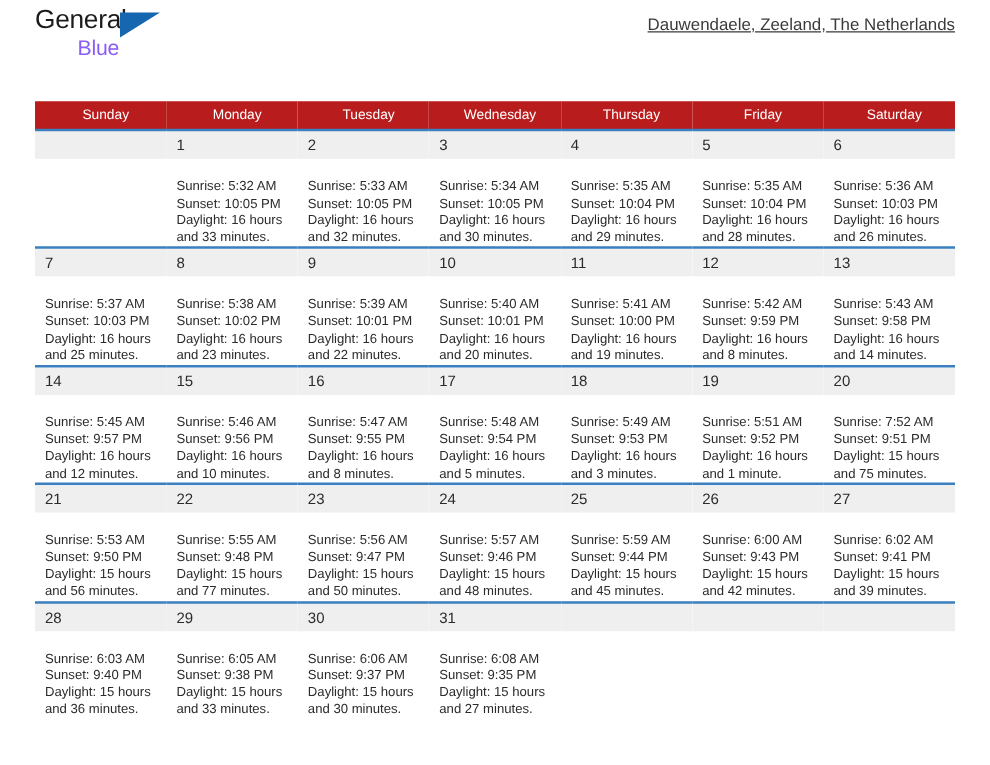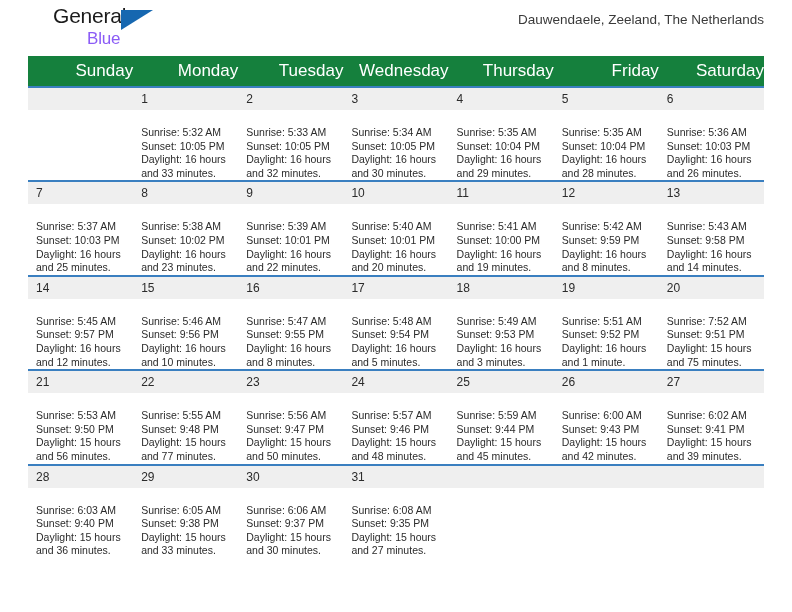--- a/index.html
+++ b/index.html
@@ -18,25 +18,24 @@
     position: relative;
     width: 792px;
     height: 612px;
     box-sizing: border-box;
     padding: 0 28px;
   }
 
   
   .header {
     position: relative;
-    height: 56px;
+    height: 81px;
     display: flex;
     align-items: flex-start;
     justify-content: space-between;
-    margin-left: 25px;
   }
   .logo {
     position: relative;
     margin-top: 4px;
     width: 118px;
     height: 52px;
     user-select: none;
   }
   .logo-general {
     position: absolute;
@@ -74,34 +73,35 @@
     color: #404040;
     line-height: 1.15;
     font-weight: normal;
     margin: 0;
   }
   .cal-subtitle {
     font-size: 13.5px;
     color: #3a3a3a;
     margin-top: 10px;
     line-height: 1.2;
+    text-decoration: underline;
   }
 
   
   .calendar {
     width: 736px;
     border-collapse: collapse;
     table-layout: fixed;
   }
   .calendar th {
-    background: #15803d;
+    background: #b91c1c;
     color: #ffffff;
-    font-size: 17px;
+    font-size: 11px;
     font-weight: normal;
-    text-align: right;
+    text-align: center;
     padding: 5px 0 5px 8px;
     height: 20px;
     box-sizing: border-box;
   }
   .calendar td {
     vertical-align: top;
     padding: 0;
     width: 105.14px;
     height: 89px;
     box-sizing: border-box;

